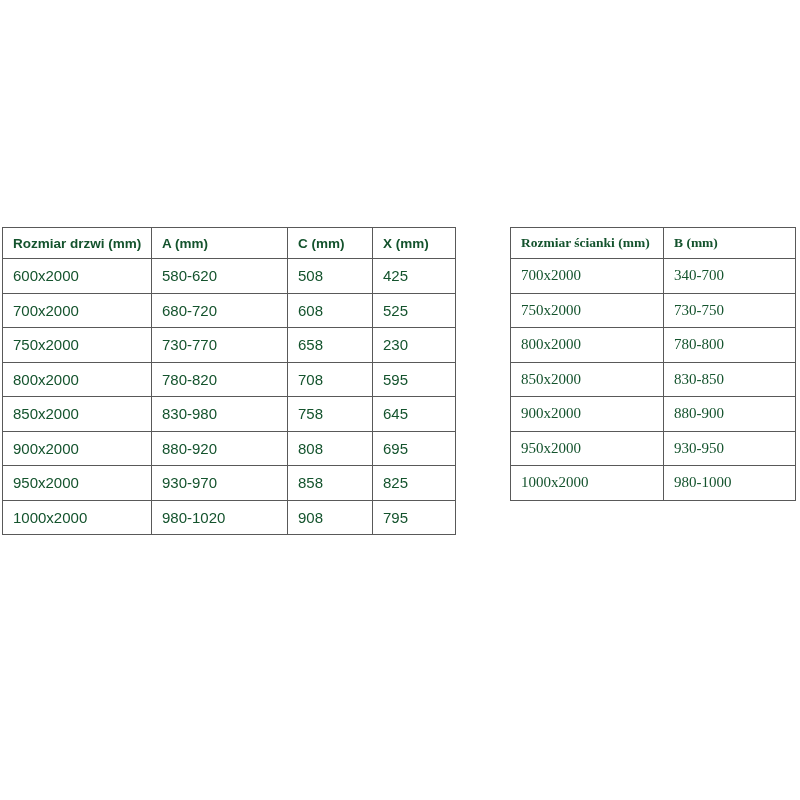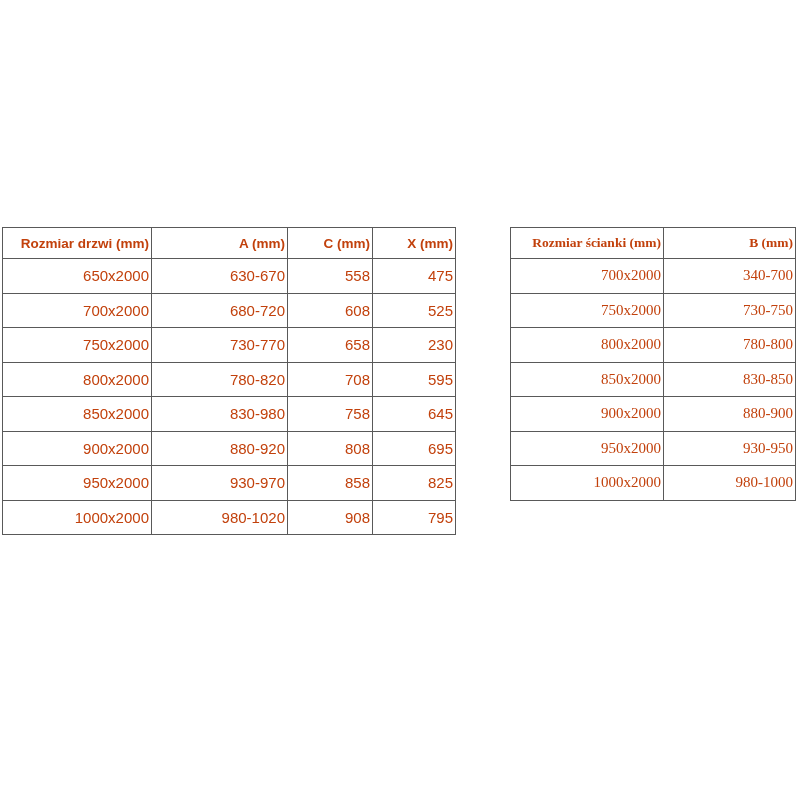--- a/index.html
+++ b/index.html
@@ -19,24 +19,24 @@
     position: absolute;
     border-collapse: collapse;
     table-layout: fixed;
     background: #ffffff;
   }
   #door-table { left: 2px; top: 227px; width: 453px; }
   #wall-table { left: 510px; top: 227px; width: 285px; font-family: Liberation Serif, serif; }
 
   .spec-table th, .spec-table td {
     border: 1px solid #595959;
-    text-align: right;
+    text-align: left;
     vertical-align: middle;
-    color: #c2410c;
-    padding: 0 2px;
+    color: #14532d;
+    padding: 0 10px;
     overflow: hidden;
     white-space: nowrap;
   }
   .spec-table thead tr { height: 31px; }
   .spec-table tbody tr { height: 34.5px; }
   .spec-table th {
     font-size: 13.5px;
     font-weight: bold;
   }
   .spec-table td {
@@ -67,24 +67,24 @@
     <thead>
       <tr>
           <th>Rozmiar drzwi (mm)</th>
           <th>A (mm)</th>
           <th>C (mm)</th>
           <th>X (mm)</th>
         </tr>
     </thead>
     <tbody>
         <tr>
-          <td>650x2000</td>
-          <td>630-670</td>
-          <td>558</td>
-          <td>475</td>
+          <td>600x2000</td>
+          <td>580-620</td>
+          <td>508</td>
+          <td>425</td>
         </tr>
         <tr>
           <td>700x2000</td>
           <td>680-720</td>
           <td>608</td>
           <td>525</td>
         </tr>
         <tr>
           <td>750x2000</td>
           <td>730-770</td>

